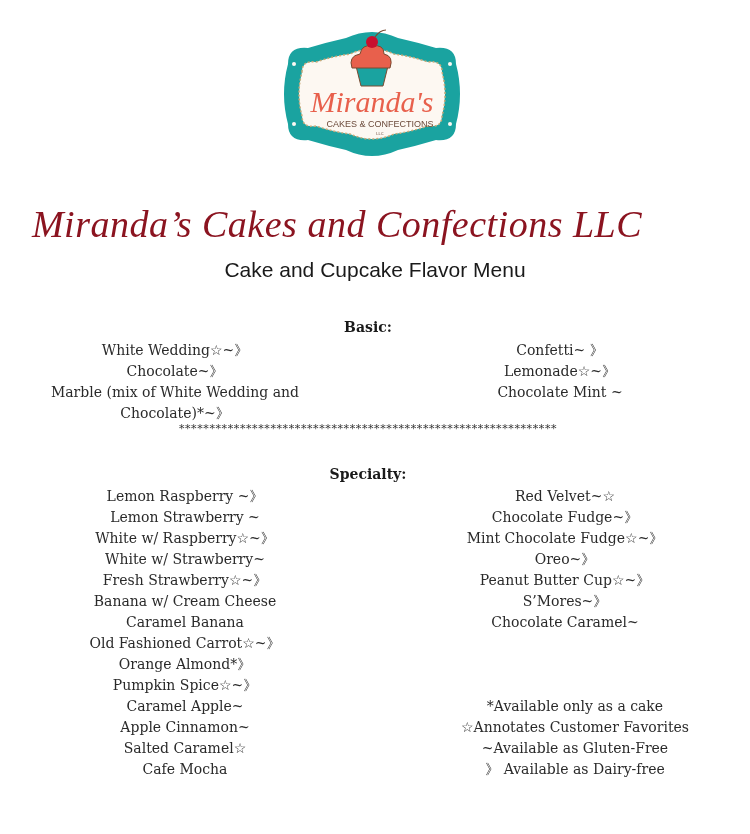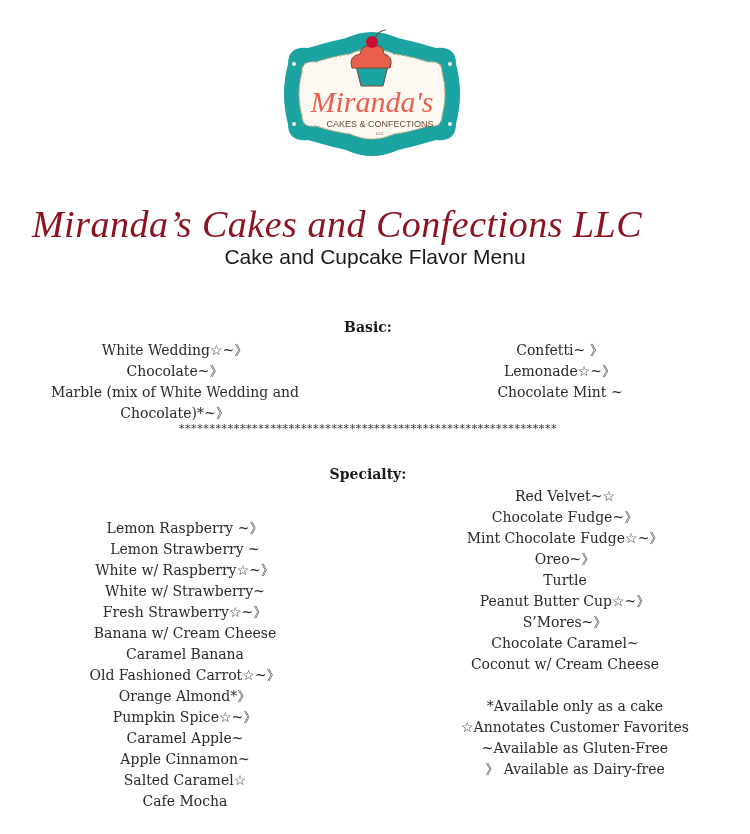--- a/index.html
+++ b/index.html
@@ -2,21 +2,21 @@
 <html><head>
 <meta charset="utf-8">
 <style>
   html, body { margin: 0; padding: 0; background: #ffffff; }
   body { width: 750px; height: 834px; position: relative; overflow: hidden;
          font-family: "DejaVu Serif", serif; color: #2a2a2a; }
   .logo { position: absolute; left: 268px; top: 24px; width: 208px; height: 140px; }
   .title { position: absolute; left: 0; width: 674px; top: 202px; text-align: center;
            font-family: "Liberation Serif", serif; font-style: italic; font-size: 38px;
            color: #8b1420; letter-spacing: 0.5px; }
-  .subtitle { position: absolute; left: 0; width: 750px; top: 245px; text-align: center;
+  .subtitle { position: absolute; left: 0; width: 750px; top: 258px; text-align: center;
               font-family: "Liberation Sans", sans-serif; font-size: 21px; color: #1a1a1a; }
   .heading { position: absolute; left: 0; width: 736px; text-align: center;
              font-weight: bold; font-size: 14px; color: #1a1a1a; }
   .col { position: absolute; text-align: center; font-size: 14px; line-height: 21px; }
   .col div { white-space: nowrap; }
   .col.wrap div { white-space: normal; }
   .stars { position: absolute; left: 0; width: 736px; top: 422px; text-align: center;
            font-size: 11px; letter-spacing: 0.6px; color: #333; }
   .legend div { white-space: nowrap; }
 </style>
@@ -56,21 +56,21 @@
 <div class="col" style="left:460px; width:200px; top:340px;">
   <div>Confetti~ 》</div>
   <div>Lemonade☆~》</div>
   <div>Chocolate Mint ~</div>
 </div>
 
 <div class="stars">**************************************************************</div>
 
 <div class="heading" style="top:466px;">Specialty:</div>
 
-<div class="col" style="left:60px; width:250px; top:486px;margin-top:32px;">
+<div class="col" style="left:60px; width:250px; top:486px;">
   <div>Lemon Raspberry ~》</div>
   <div>Lemon Strawberry ~</div>
   <div>White w/ Raspberry☆~》</div>
   <div>White w/ Strawberry~</div>
   <div>Fresh Strawberry☆~》</div>
   <div>Banana w/ Cream Cheese</div>
   <div>Caramel Banana</div>
   <div>Old Fashioned Carrot☆~》</div>
   <div>Orange Almond*》</div>
   <div>Pumpkin Spice☆~》</div>
@@ -78,25 +78,23 @@
   <div>Apple Cinnamon~</div>
   <div>Salted Caramel☆</div>
   <div>Cafe Mocha</div>
 </div>
 
 <div class="col" style="left:440px; width:250px; top:486px;">
   <div>Red Velvet~☆</div>
   <div>Chocolate Fudge~》</div>
   <div>Mint Chocolate Fudge☆~》</div>
   <div>Oreo~》</div>
-  <div>Turtle</div>
   <div>Peanut Butter Cup☆~》</div>
   <div>S’Mores~》</div>
   <div>Chocolate Caramel~</div>
-  <div>Coconut w/ Cream Cheese</div>
 </div>
 
 <div class="col legend" style="left:430px; width:290px; top:696px;">
   <div>*Available only as a cake</div>
   <div>☆Annotates Customer Favorites</div>
   <div>~Available as Gluten-Free</div>
   <div>》 Available as Dairy-free</div>
 </div>
 
 </body></html>

